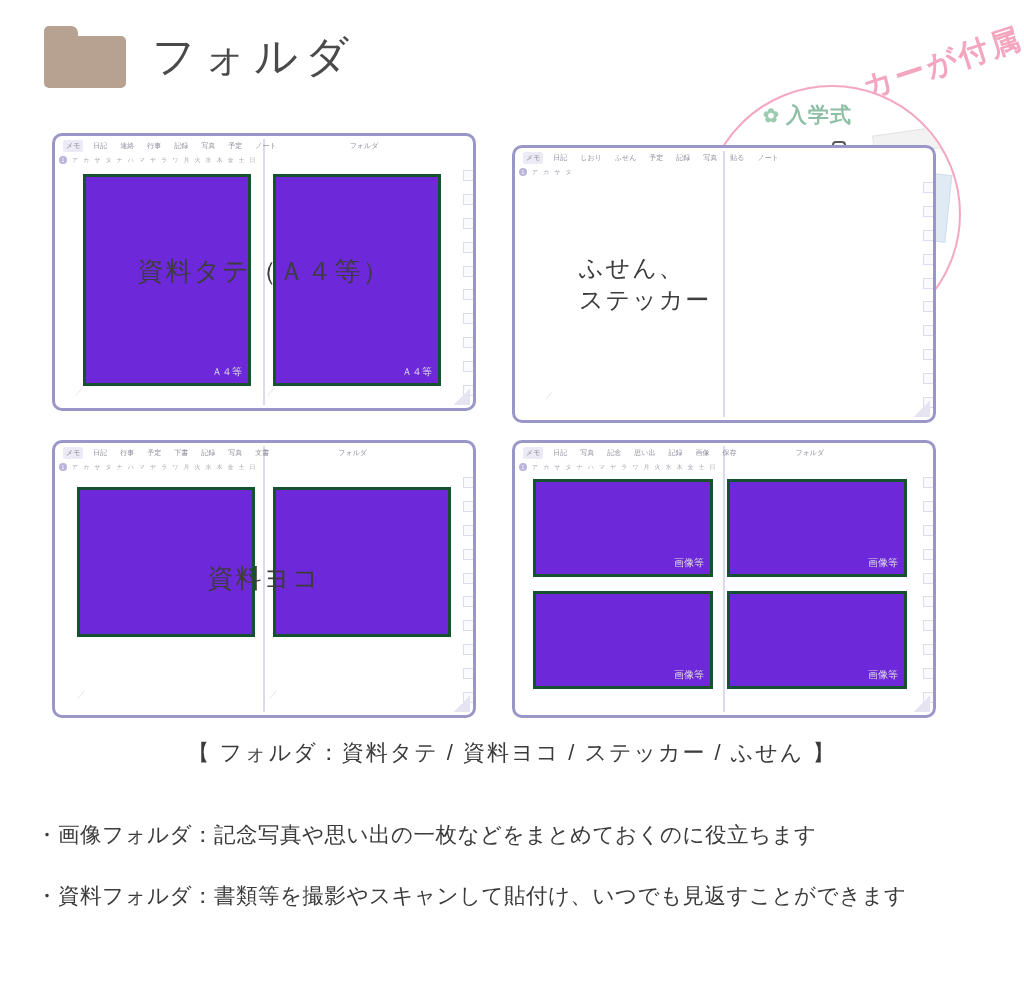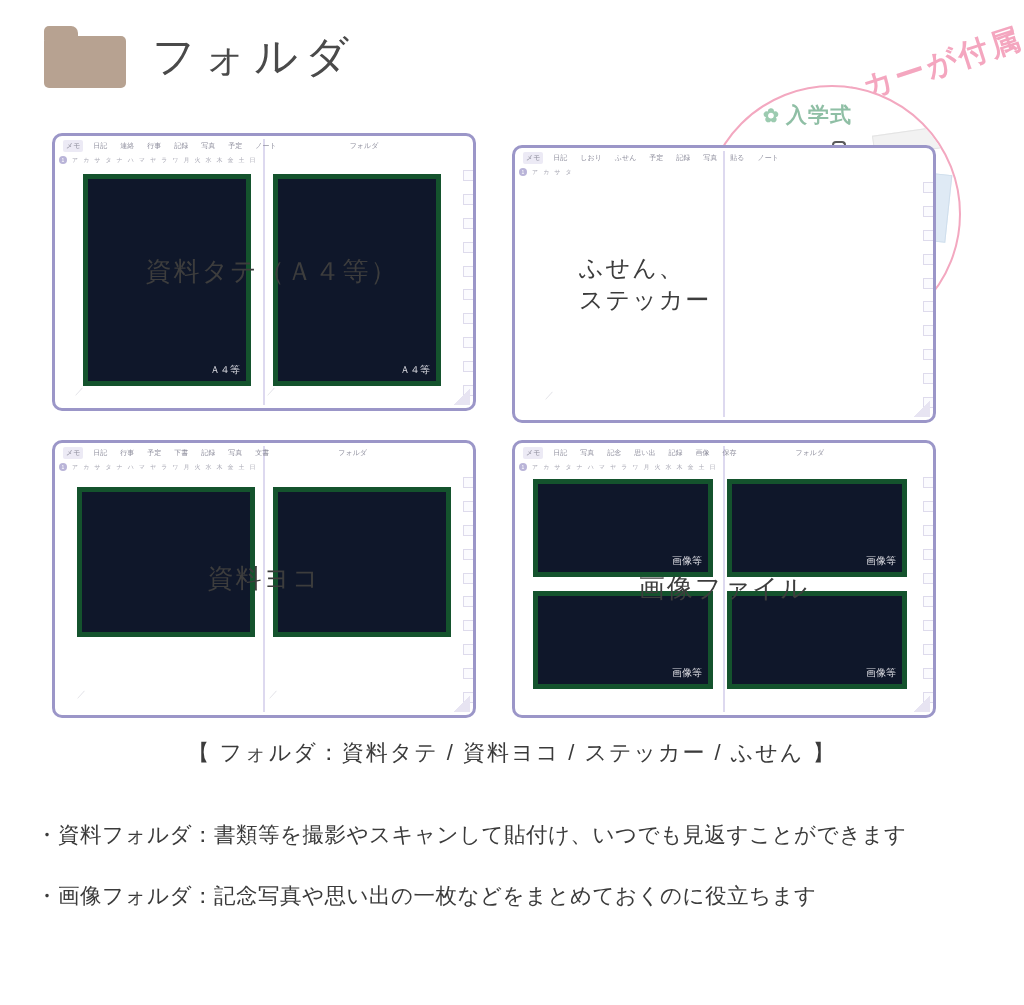--- a/index.html
+++ b/index.html
@@ -225,22 +225,22 @@
     background: #fbfbfe;
   }
   .book .corner {
     position: absolute;
     right: 3px; bottom: 3px;
     width: 16px; height: 16px;
     background: linear-gradient(135deg, transparent 50%, #e7e4f2 50%);
   }
   .slot {
     position: absolute;
-    border: 5px solid #14532d;
-    background: #0f172a;
+    border: 3px solid #14532d;
+    background: #6d28d9;
     box-sizing: border-box;
   }
   .slot .slot-cap {
     position: absolute;
     right: 6px; bottom: 4px;
     font-size: 10px;
     color: #dcdce2;
   }
   .book .caption {
     position: absolute;
@@ -388,21 +388,21 @@
       <i></i>
   </div>
   <div class="slot" style="left:28px; top:38px; width:168px; height:212px;">
     <span class="slot-cap">Ａ４等</span>
   </div>
   <div class="slot" style="left:218px; top:38px; width:168px; height:212px;">
     <span class="slot-cap">Ａ４等</span>
   </div>
   <div class="tick" style="left:20px; bottom:10px;">／</div>
   <div class="tick" style="left:212px; bottom:10px;">／</div>
-  <div class="caption" style="left:50%; top:118px; transform:translateX(-50%);margin-left:8px;">資料タテ（Ａ４等）</div>
+  <div class="caption" style="left:50%; top:118px; transform:translateX(-50%);">資料タテ（Ａ４等）</div>
   <div class="corner"></div>
 </div>
 
 <div class="book" style="left:512px; top:133px; width:424px; height:278px;margin-top:12px;">
   <div class="spine"></div>
   <div class="topbar">
     <span class="tag">メモ</span>
     <span class="tag plain">日記</span>
     <span class="tag plain">しおり</span>
     <span class="tag plain">ふせん</span>
@@ -540,22 +540,21 @@
   </div>
   <div class="slot" style="left:212px; top:36px; width:180px; height:98px;">
     <span class="slot-cap">画像等</span>
   </div>
   <div class="slot" style="left:18px; top:148px; width:180px; height:98px;">
     <span class="slot-cap">画像等</span>
   </div>
   <div class="slot" style="left:212px; top:148px; width:180px; height:98px;">
     <span class="slot-cap">画像等</span>
   </div>
-  <div class="caption" style="left:50%; top:128px; transform:translateX(-50%);">画像ファイル</div>
   <div class="corner"></div>
 </div>
 
 <div class="summary">【 フォルダ：資料タテ / 資料ヨコ / ステッカー / ふせん 】</div>
 
 <div class="bullets">
+  <p>・画像フォルダ：記念写真や思い出の一枚などをまとめておくのに役立ちます</p>
   <p>・資料フォルダ：書類等を撮影やスキャンして貼付け、いつでも見返すことができます</p>
-  <p>・画像フォルダ：記念写真や思い出の一枚などをまとめておくのに役立ちます</p>
 </div>
 
 </body></html>

